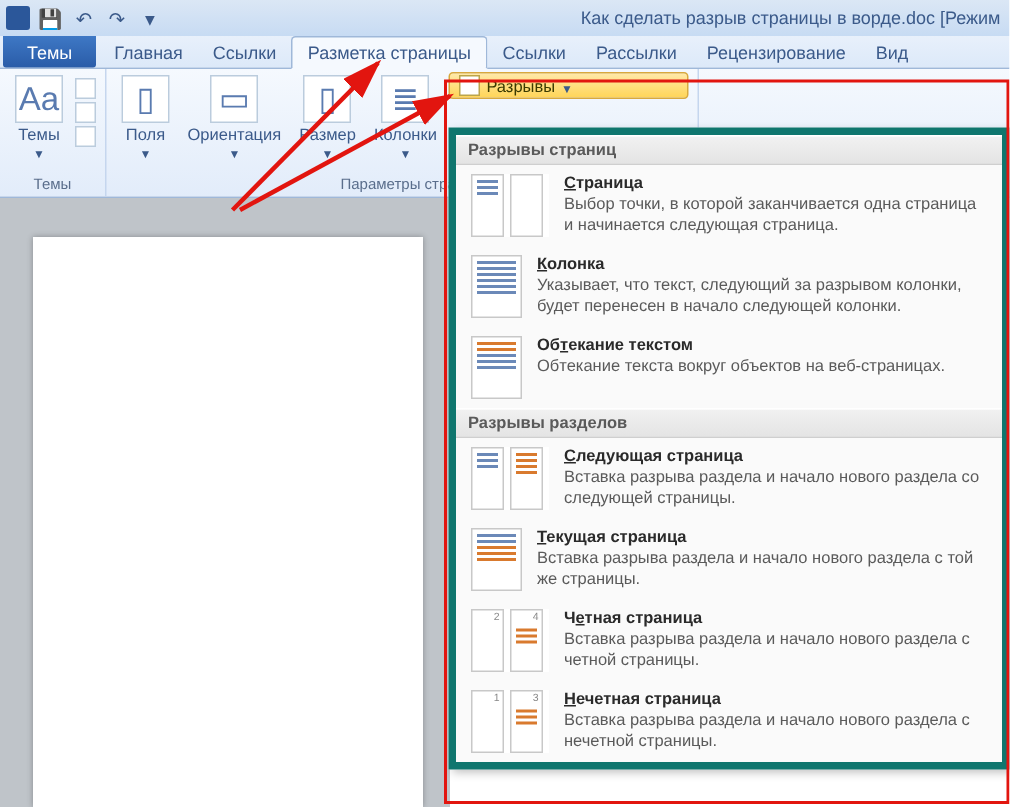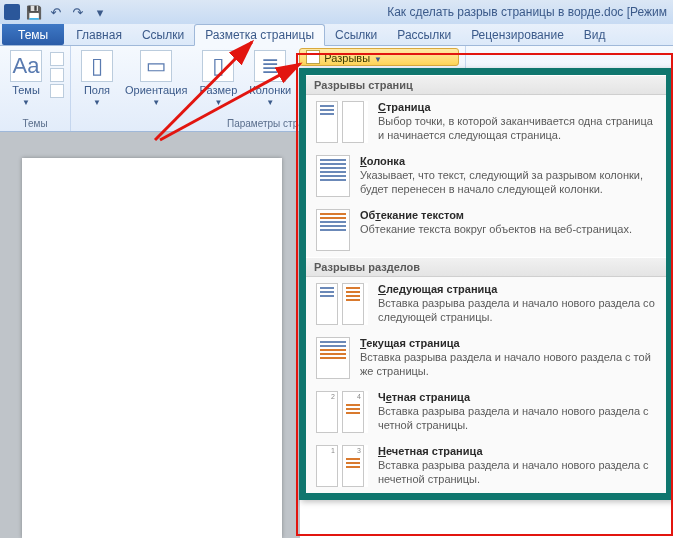--- a/index.html
+++ b/index.html
@@ -27,21 +27,21 @@
   .big-btn .bicon { width: 32px; height: 32px; background: #fff; border: 1px solid #bcd; display: flex; align-items: center; justify-content: center; font-size: 22px; color: #5a7bb0; }
   .big-btn .blabel { font-size: 11px; text-align: center; line-height: 1.1; max-width: 64px; }
   .dropdown-caret { font-size: 8px; color: #3b5a8a; }
   .small-stack { display: flex; flex-direction: column; gap: 1px; width: 160px; }
 
   
   .breaks-btn { display: inline-flex; align-items: flex-end; gap: 4px; background: linear-gradient(#ffe9a8, #ffd558); border: 1px solid #d8a93e; border-radius: 3px; padding: 1px 6px; font-size: 11px; color: #3a3a00; cursor: pointer; }
   .breaks-btn .bicon-s { width: 14px; height: 14px; background: #fff; border: 1px solid #bca54a; }
 
   
-  .gallery { position: absolute; left: 299px; top: 68px; width: 374px; background: #fafafa; border: 7px solid #0f766e; box-shadow: 2px 2px 6px rgba(0,0,0,0.25); z-index: 10; }
+  .gallery { position: absolute; left: 299px; top: 85px; width: 374px; background: #fafafa; border: 5px solid #0f766e; box-shadow: 2px 2px 6px rgba(0,0,0,0.25); z-index: 10; }
   .gallery-header { background: linear-gradient(#f1f1f1, #e4e4e4); border-top: 1px solid #fff; border-bottom: 1px solid #cfcfcf; padding: 3px 8px; font-weight: bold; color: #5a5a5a; font-size: 11px; }
   .gallery-item { display: flex; gap: 10px; padding: 6px 10px; cursor: pointer; }
   .gi-icon { width: 34px; height: 42px; background: #fff; border: 1px solid #c8c8c8; flex-shrink: 0; position: relative; }
   .gi-icon.double { width: 52px; display:flex; gap:4px; border:none; }
   .gi-icon.double .pg { width:22px; height:42px; background:#fff; border:1px solid #c8c8c8; position:relative; }
   .gi-lines { position:absolute; left:3px; right:3px; top:3px; display:flex; flex-direction:column; gap:2px; }
   .gi-lines span { height:2px; background:#6b89b8; }
   .gi-lines.half span:nth-child(n+4){ background:transparent; }
   .gi-lines.orange span { background:#d97a2e; }
   .gi-text { flex: 1; }

